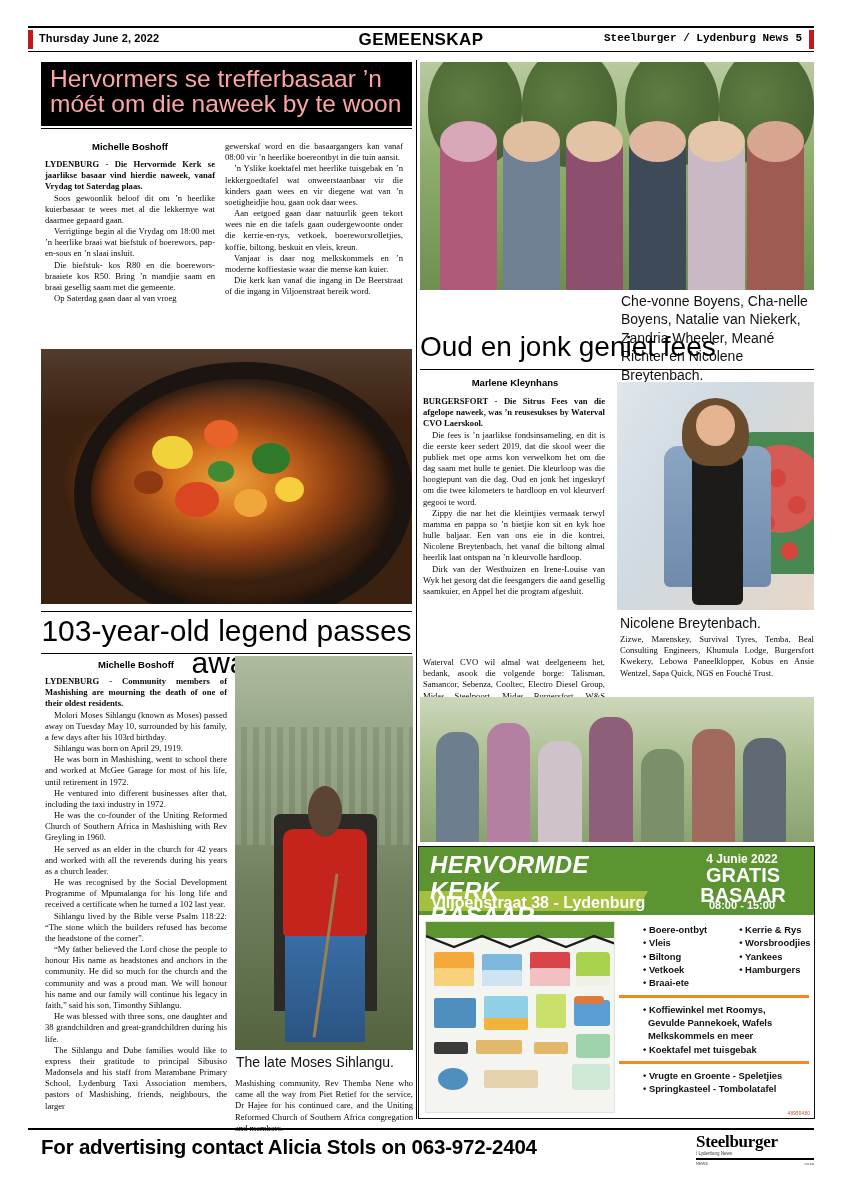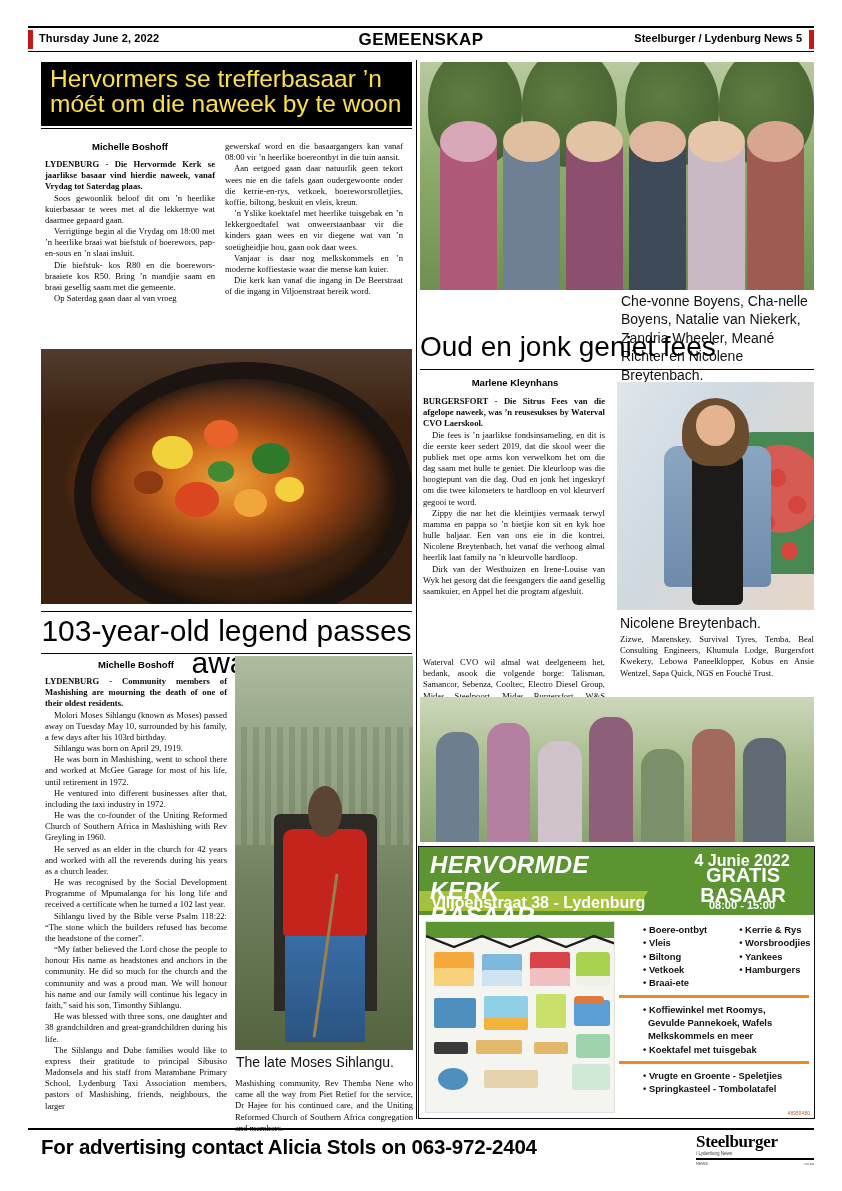--- a/index.html
+++ b/index.html
@@ -15,26 +15,26 @@
 
   
   .masthead{position:absolute;left:28px;top:30px;width:786px;height:22px;}
   .mh-rule-top{position:absolute;left:0;top:-4px;width:786px;height:2px;background:#000;}
   .mh-left-tab{position:absolute;left:0;top:0;width:5px;height:19px;background:#c21a1a;}
   .mh-right-tab{position:absolute;right:0;top:0;width:5px;height:19px;background:#c21a1a;}
   .mh-date{position:absolute;left:11px;top:2px;font-family:"Liberation Sans",sans-serif;
     font-size:11px;font-weight:bold;letter-spacing:.1px;}
   .mh-title{position:absolute;left:0;right:0;top:0px;text-align:center;
     font-family:"Liberation Sans",sans-serif;font-size:17px;font-weight:bold;letter-spacing:.4px;}
-  .mh-pub{position:absolute;right:12px;top:2px;font-family:Liberation Sans, sans-serif;
+  .mh-pub{position:absolute;right:12px;top:2px;font-family:Liberation Mono, monospace;
     font-size:11px;font-weight:bold;}
   .mh-rule-bot{position:absolute;left:0;top:21px;width:786px;height:1px;background:#000;}
 
   
-  .hl-black{background:#000;color:#fde047;font-family:"Liberation Sans",sans-serif;
+  .hl-black{background:#000;color:#fca5a5;font-family:"Liberation Sans",sans-serif;
     font-weight:normal;line-height:1.02;}
   .byline{font-family:"Liberation Sans",sans-serif;font-size:9.5px;font-weight:bold;
     text-align:center;}
   .body-col{font-family:"Liberation Serif",serif;font-size:8.6px;line-height:1.30;
     text-align:justify;color:#0a0a0a;}
   .body-col p{margin:0;text-indent:9px;}
   .body-col p.noind{text-indent:0;}
   .lead{font-weight:bold;}
   .caption{font-family:"Liberation Sans",sans-serif;font-size:14px;line-height:1.32;color:#111;}
 
@@ -139,21 +139,21 @@
     border:1px solid #111;box-sizing:border-box;background:#fff;overflow:hidden;}
   #ad-top{position:absolute;left:0;top:0;width:100%;height:68px;background:#5b9431;}
   #ad-top .swash{position:absolute;left:0;top:44px;width:58%;height:20px;background:#a4c13d;
     clip-path:polygon(0 0,100% 0,95% 100%,0 100%);}
   #ad-h1{position:absolute;left:11px;top:5px;width:205px;
     font-family:"Liberation Sans",sans-serif;font-style:italic;font-weight:bold;
     font-size:24px;line-height:1.07;color:#fff;letter-spacing:.3px;}
   #ad-addr{position:absolute;left:12px;top:47px;
     font-family:"Liberation Sans",sans-serif;font-weight:bold;font-size:16px;color:#fff;}
   #ad-date{position:absolute;right:12px;top:5px;
-    font-family:"Liberation Sans",sans-serif;font-weight:bold;font-size:16px;color:#fff;
+    font-family:"Liberation Sans",sans-serif;font-weight:bold;font-size:12px;color:#fff;
     text-align:center;width:120px;}
   #ad-free{position:absolute;right:8px;top:18px;width:126px;text-align:center;
     font-family:"Liberation Sans",sans-serif;font-weight:bold;font-size:20px;line-height:1.0;
     color:#fff;}
   #ad-time{position:absolute;right:12px;top:52px;width:120px;text-align:center;
     font-family:"Liberation Sans",sans-serif;font-weight:bold;font-size:11px;color:#fff;}
 
   #ad-art{position:absolute;left:6px;top:74px;width:190px;height:192px;overflow:hidden;
     background:#f4f5f0;border:1px solid #e2e4dc;box-sizing:border-box;}
   #ad-art .topgrass{position:absolute;left:0;top:0;width:100%;height:16px;background:#5b9431;}
@@ -211,22 +211,22 @@
   <div id="art1-c1" class="body-col">
     <p class="noind"><span class="lead">LYDENBURG - Die Hervormde Kerk se jaarlikse basaar vind hierdie naweek, vanaf Vrydag tot Saterdag plaas.</span></p>
     <p>Soos gewoonlik beloof dit om ’n heerlike kuierbasaar te wees met al die lekkernye wat daarmee gepaard gaan.</p>
     <p>Verrigtinge begin al die Vrydag om 18:00 met ’n heerlike braai wat biefstuk of boerewors, pap-en-sous en ’n slaai insluit.</p>
     <p>Die biefstuk- kos R80 en die boerewors-braaiete kos R50. Bring ’n mandjie saam en braai gesellig saam met die gemeente.</p>
     <p>Op Saterdag gaan daar al van vroeg</p>
   </div>
 
   <div id="art1-c2" class="body-col">
     <p class="noind">gewerskaf word en die basaargangers kan vanaf 08:00 vir ’n heerlike boereontbyt in die tuin aansit.</p>
+    <p>’n Yslike koektafel met heerlike tuisgebak en ’n lekkergoedtafel wat onweerstaanbaar vir die kinders gaan wees en vir diegene wat van ’n soetigheidjie hou, gaan ook daar wees.</p>
     <p>Aan eetgoed gaan daar natuurlik geen tekort wees nie en die tafels gaan oudergewoonte onder die kerrie-en-rys, vetkoek, boereworsrolletjies, koffie, biltong, beskuit en vleis, kreun.</p>
-    <p>’n Yslike koektafel met heerlike tuisgebak en ’n lekkergoedtafel wat onweerstaanbaar vir die kinders gaan wees en vir diegene wat van ’n soetigheidjie hou, gaan ook daar wees.</p>
     <p>Vanjaar is daar nog melkskommels en ’n moderne koffiestasie waar die mense kan kuier.</p>
     <p>Die kerk kan vanaf die ingang in De Beerstraat of die ingang in Viljoenstraat bereik word.</p>
   </div>
 
   <div id="potjie">
     <div class="pot-bg"></div>
     <div class="steam"></div>
     <div class="veg" style="left:30%;top:34%;width:11%;height:13%;background:#f2d23a;"></div>
     <div class="veg" style="left:44%;top:28%;width:9%;height:11%;background:#e8622a;"></div>
     <div class="veg" style="left:57%;top:37%;width:10%;height:12%;background:#2f7a2a;"></div>
@@ -300,21 +300,21 @@
   </div>
   <div id="colour1-cap" class="caption">Che-vonne Boyens, Cha-nelle Boyens, Natalie van Niekerk, Zandria Wheeler, Meané Richter en Nicolene Breytenbach.</div>
 
   <div id="art3-hl">Oud en jonk geniet fees</div>
   <div id="art3-rule"></div>
   <div id="art3-byline" class="byline">Marlene Kleynhans</div>
 
   <div id="art3-c1" class="body-col">
     <p class="noind"><span class="lead">BURGERSFORT - Die Sitrus Fees van die afgelope naweek, was ’n reusesukses by Waterval CVO Laerskool.</span></p>
     <p>Die fees is ’n jaarlikse fondsinsameling, en dit is die eerste keer sedert 2019, dat die skool weer die publiek met ope arms kon verwelkom het om die dag saam met hulle te geniet. Die kleurloop was die hoogtepunt van die dag. Oud en jonk het ingeskryf om die twee kilometers te hardloop en vol kleurverf gegooi te word.</p>
-    <p>Zippy die nar het die kleintjies vermaak terwyl mamma en pappa so ’n bietjie kon sit en kyk hoe hulle baljaar. Een van ons eie in die kontrei, Nicolene Breytenbach, het vanaf die verhoog almal heerlik laat family na ’n kleurvolle hardloop.</p>
+    <p>Zippy die nar het die kleintjies vermaak terwyl mamma en pappa so ’n bietjie kon sit en kyk hoe hulle baljaar. Een van ons eie in die kontrei, Nicolene Breytenbach, het vanaf die biltong almal heerlik laat ontspan na ’n kleurvolle hardloop.</p>
     <p>Dirk van der Westhuizen en Irene-Louise van Wyk het gesorg dat die feesgangers die aand gesellig saamkuier, en Appel het die program afgesluit.</p>
   </div>
 
   <div id="nicolene">
     <div class="n-bg"></div>
     <div class="mural-r"></div>
     <div class="dot" style="right:14%;top:38%;"></div>
     <div class="dot" style="right:4%;top:50%;"></div>
     <div class="dot" style="right:20%;top:58%;"></div>
     <div class="dot" style="right:8%;top:70%;"></div>

